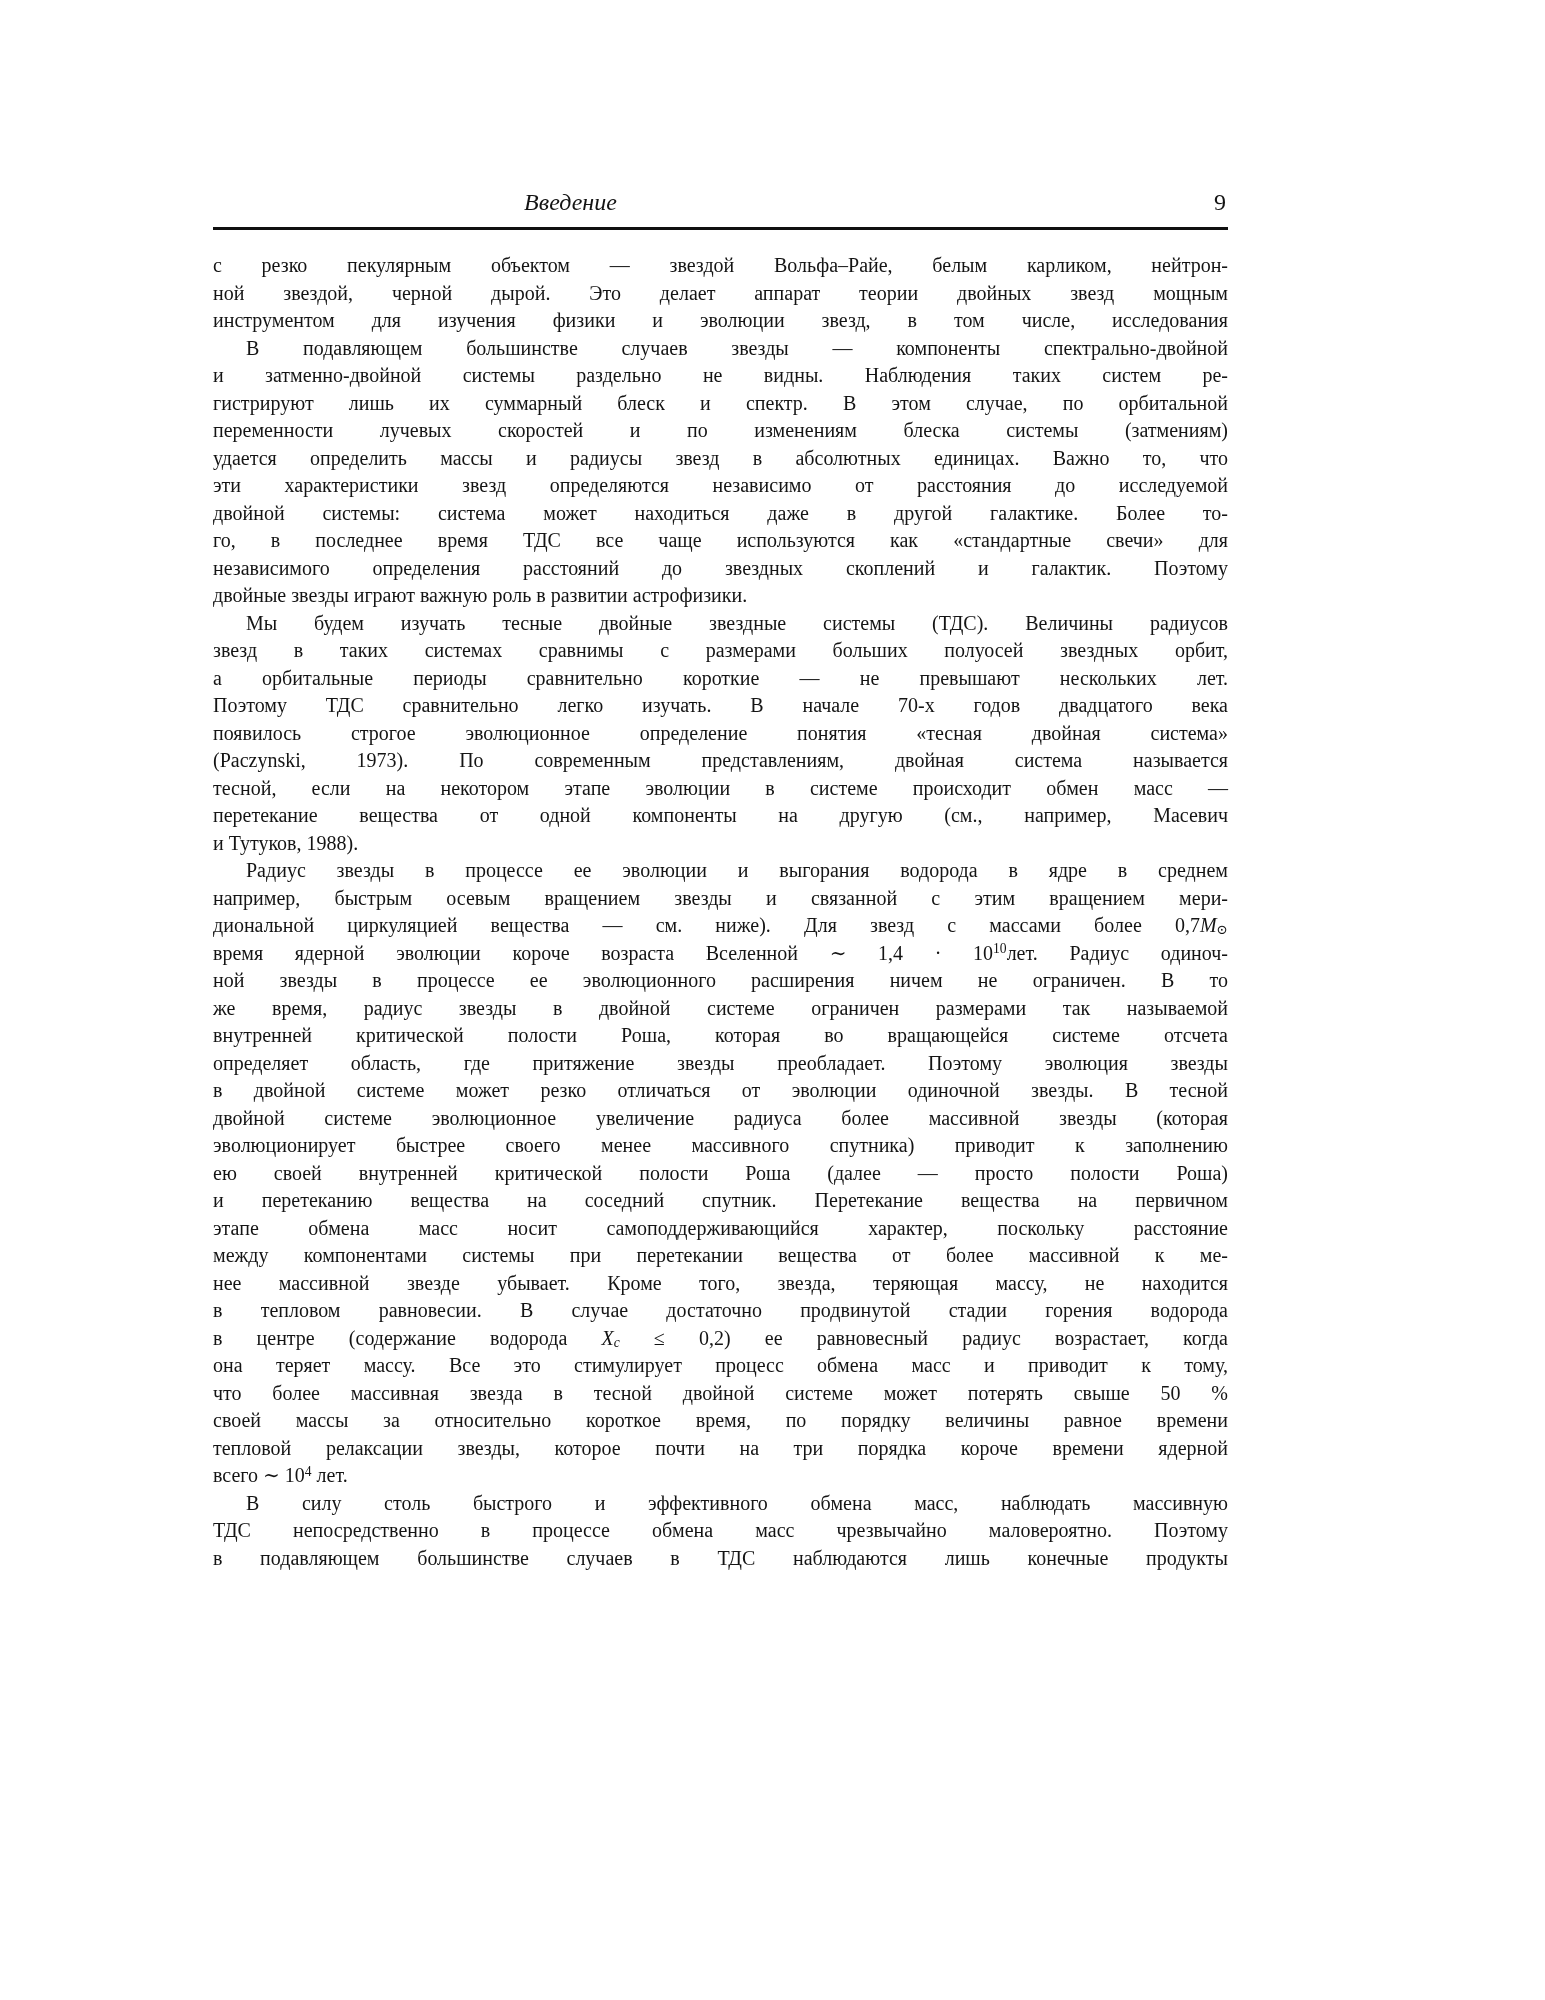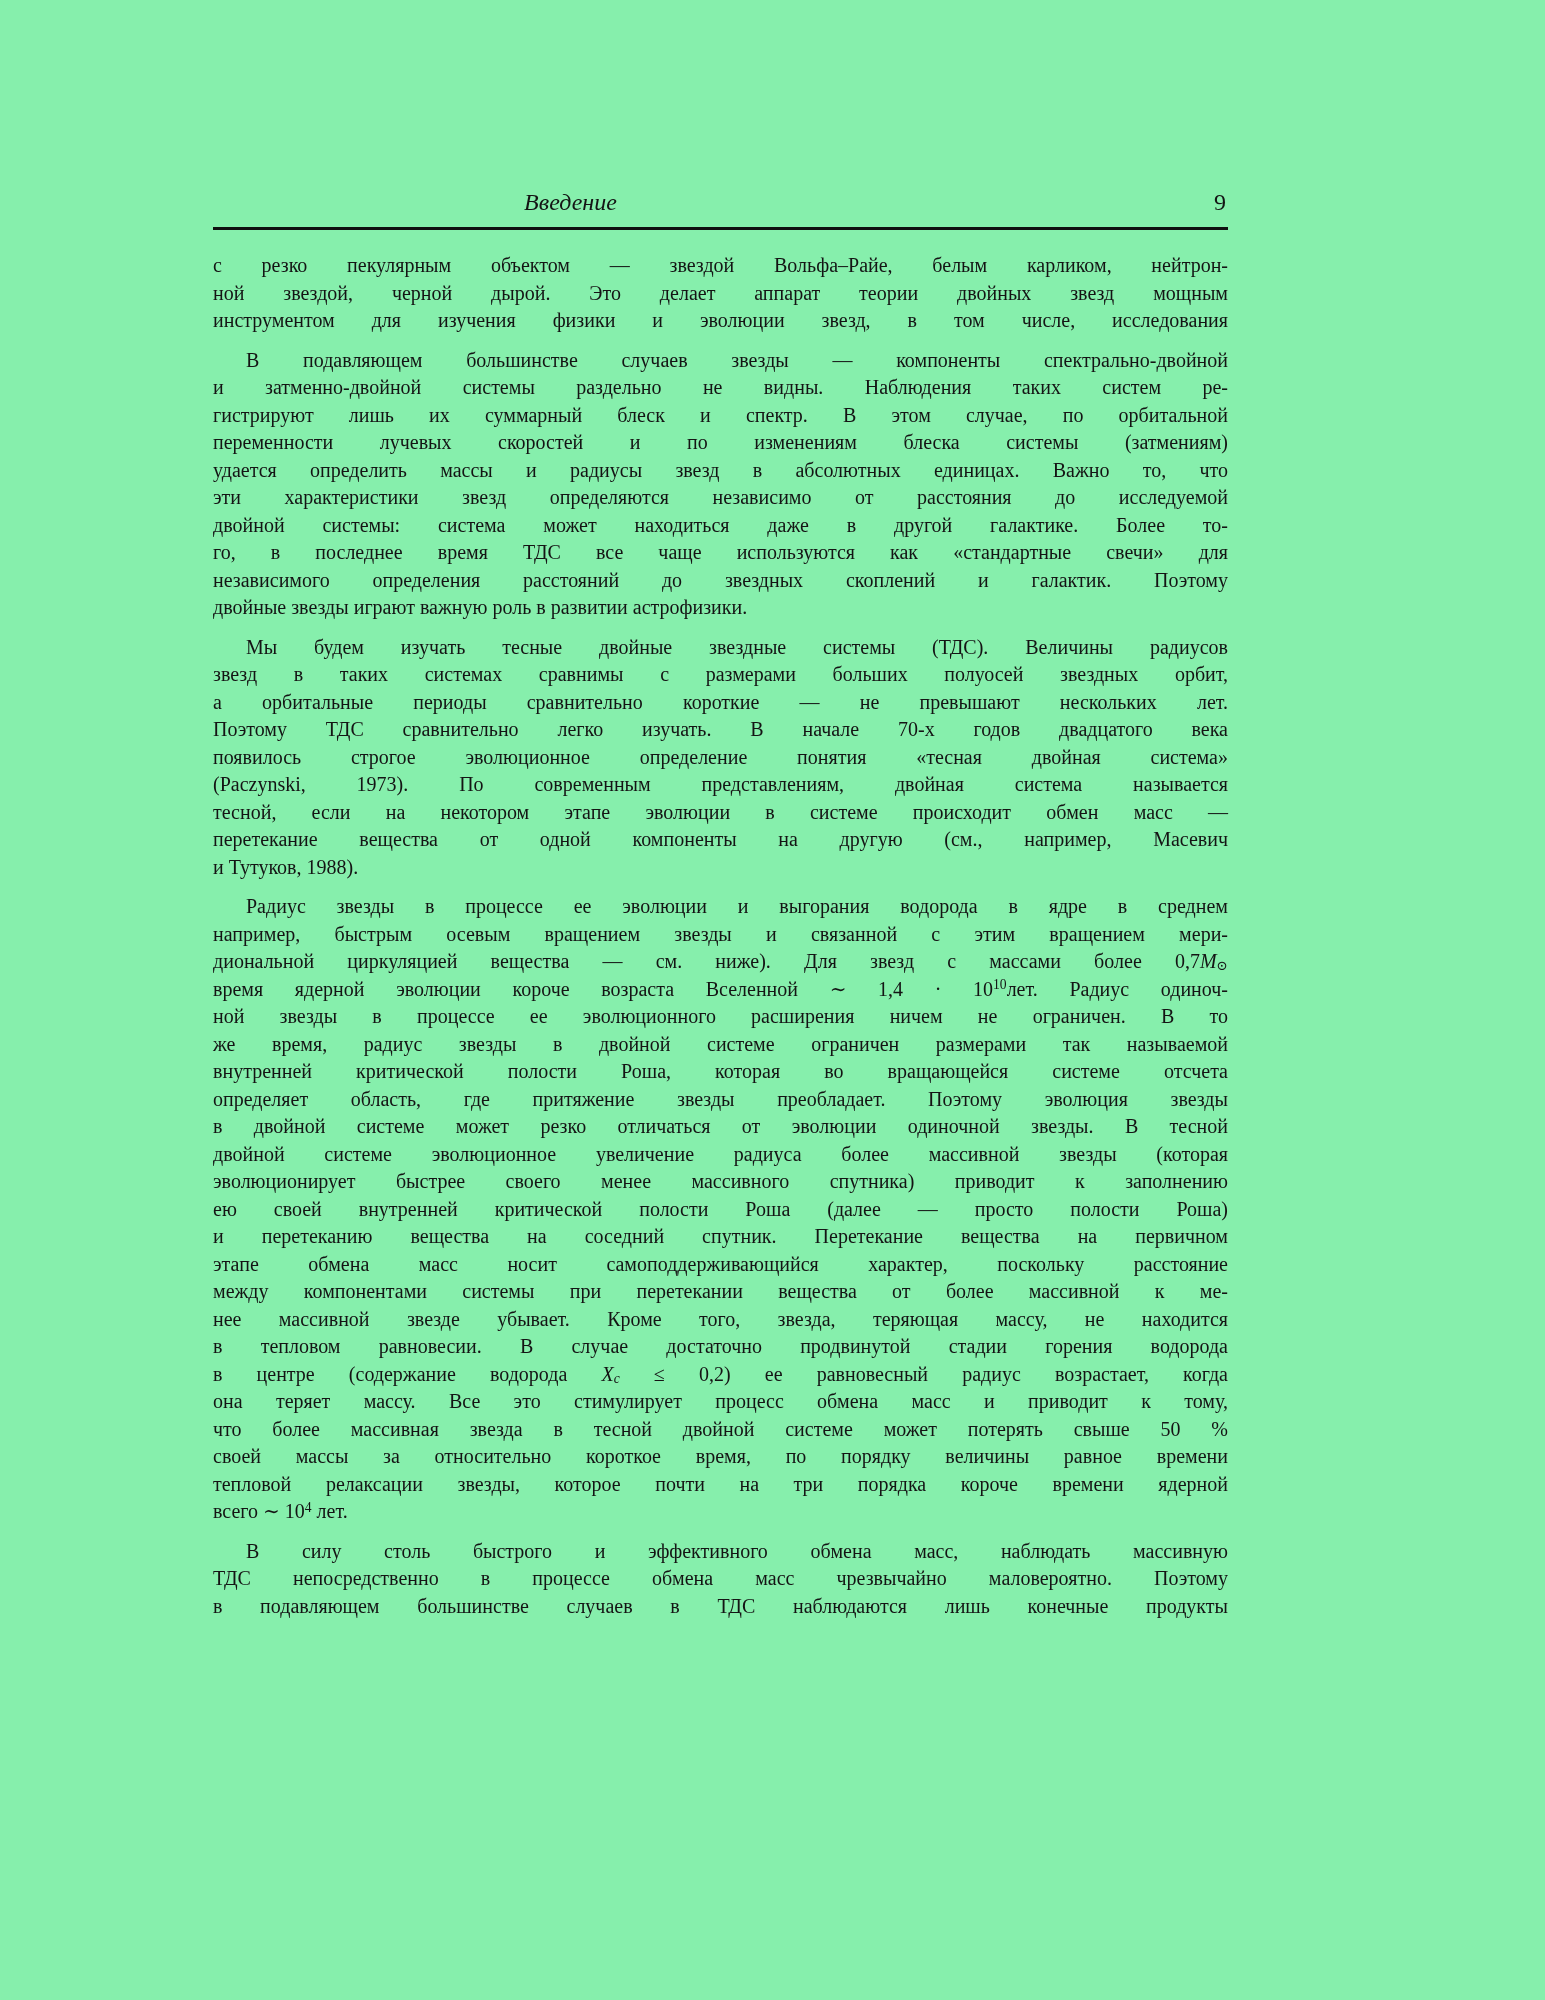--- a/index.html
+++ b/index.html
@@ -1,19 +1,19 @@
 <!DOCTYPE html>
 <html lang="ru"><head>
 <meta charset="utf-8">
 <style>
   html,body{margin:0;padding:0;background:#e8e8e8;}
   .page{
     position:relative;
     width:1545px;height:2000px;
-    background:#86efac;
+    background:#ffffff;
     font-family:"Liberation Serif","DejaVu Serif",serif;
     color:#141414;
     overflow:hidden;
     margin:0 auto;
   }
   .running-head{
     position:absolute;top:189px;left:213px;width:1015px;height:34px;
     font-size:24px;
   }
   .chapter-title{
@@ -29,21 +29,21 @@
   }
   .text-block{
     position:absolute;top:252px;left:213px;width:1015px;
     font-size:20px;
   }
   .line{
     height:27.5px;line-height:27.5px;
     text-align:justify;
     text-align-last:justify;
   }
-  .line.indent{padding-left:33px;margin-top:12px;}
+  .line.indent{padding-left:33px;}
   .line.parend{text-align-last:left;}
   sup,sub{font-size:68%;line-height:0;}
   sup{vertical-align:baseline;position:relative;top:-0.45em;margin-top:28px;}
   sub{vertical-align:baseline;position:relative;top:0.18em;}
   .m{font-style:italic;}
 </style>
 </head>
 <body>
 
 <div class="page">

